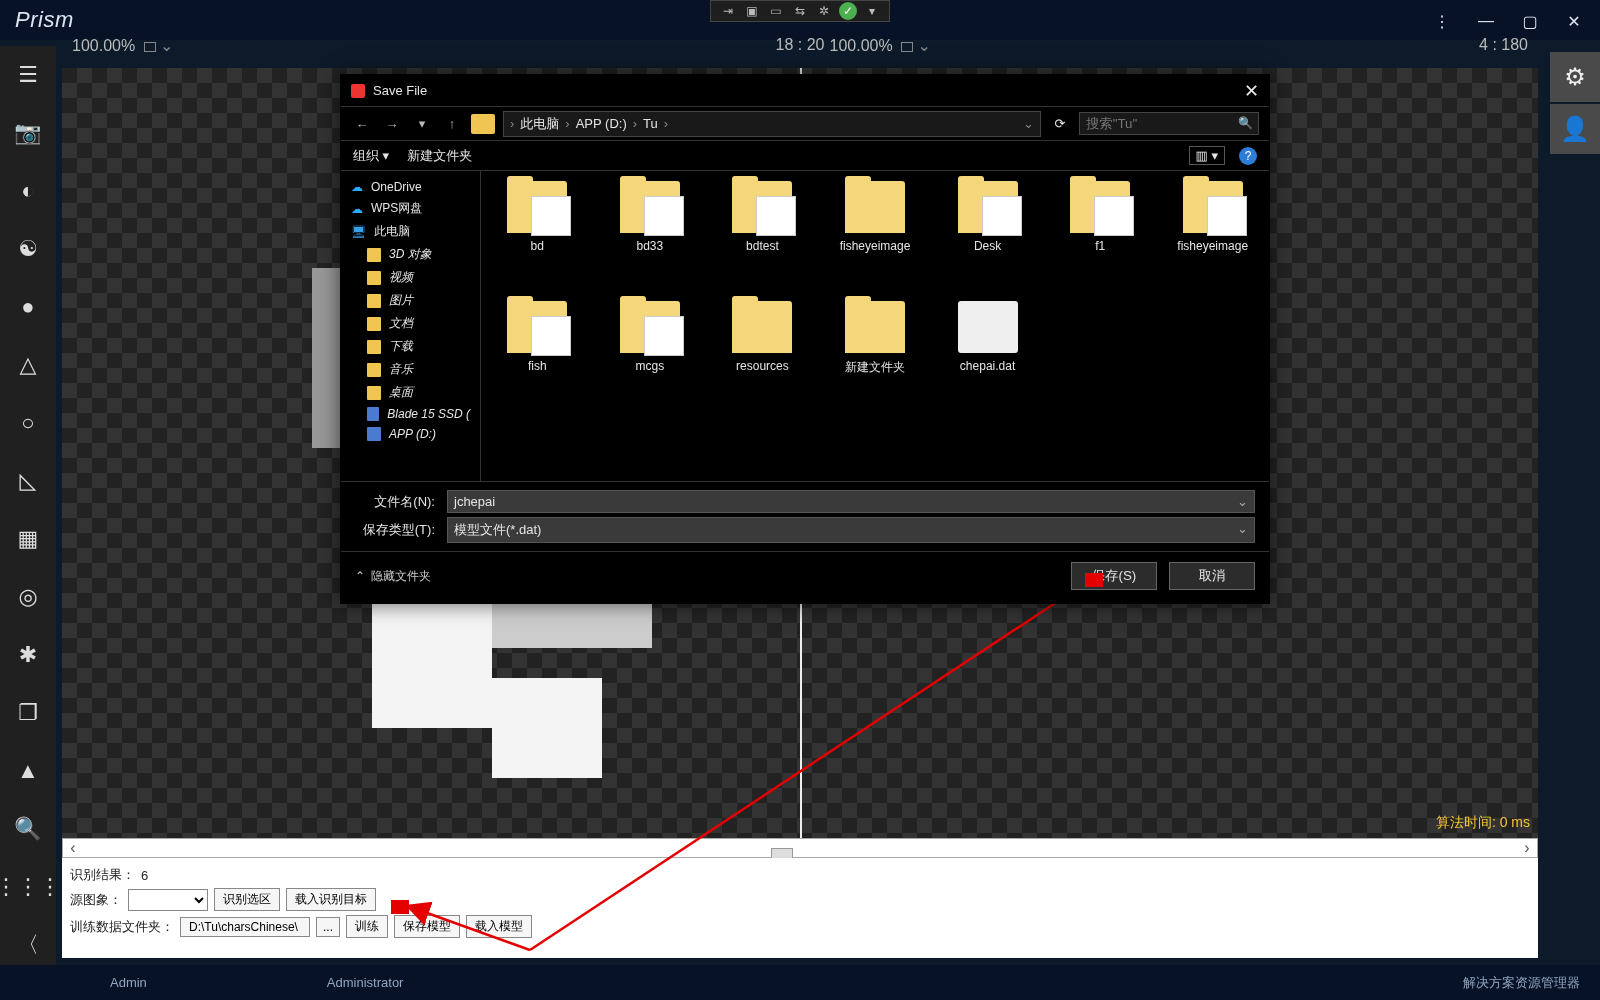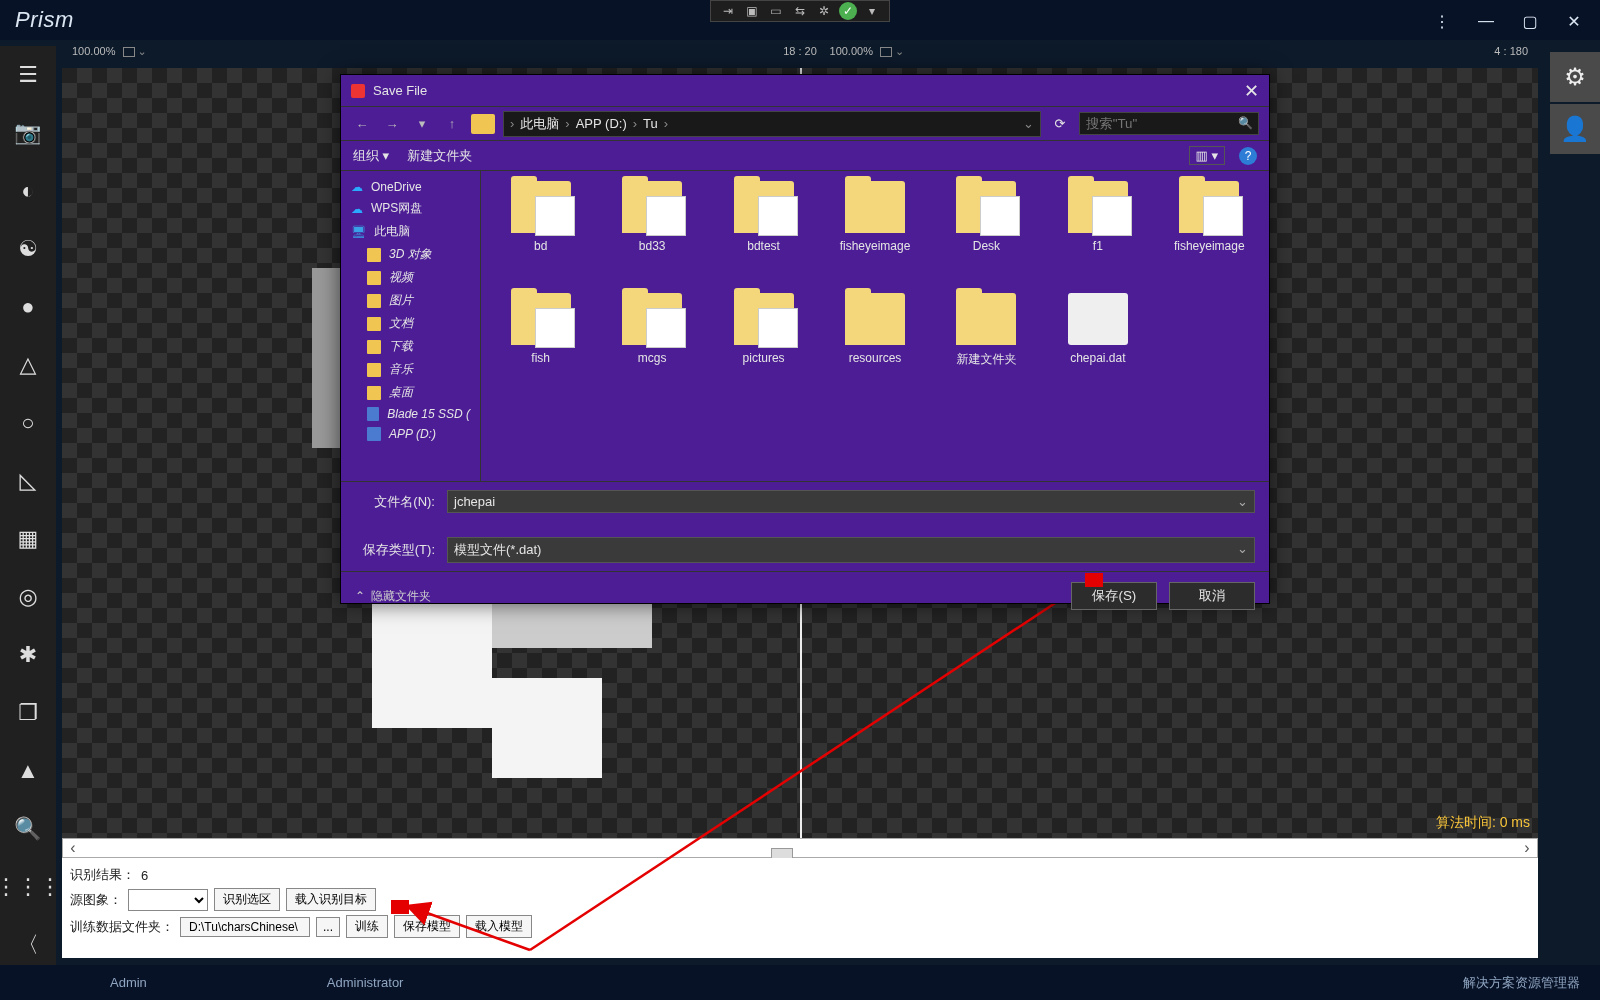--- a/index.html
+++ b/index.html
@@ -14,21 +14,21 @@
 .titlebar { position:absolute; top:0; left:0; right:0; height:40px; background:#081227; display:flex; align-items:center; padding-left:15px; color:#dbe6f2; }
 .titlebar .title { font-style: italic; font-size:22px; letter-spacing:0.5px; }
 .titlebar .win-ctrl { position:absolute; right:6px; top:6px; display:flex; gap:4px; }
 .titlebar .win-ctrl div { width:40px; height:30px; display:flex;align-items:center;justify-content:center; color:#dbe6f2; }
 
 
 .right-tiles { position:absolute; right:0; top:52px; width:50px; }
 .right-tiles .tile { width:50px; height:50px; background:#4a4a4a; display:flex; align-items:center; justify-content:center; margin-bottom:2px; color:#eee; font-size:24px;}
 
 
-.subbar { position:absolute; top:45px; left:62px; right:62px; height:20px; font-size:11px; color:#bbb; }
+.subbar { position:absolute; top:36px; left:62px; right:62px; height:20px; font-size:16px; color:#bbb; }
 .subbar .left { position:absolute; left:10px; }
 .subbar .mid { position:absolute; left:50%; transform:translateX(-50%); }
 .subbar .rightpct { position:absolute; left:52%; }
 .subbar .right { position:absolute; right:10px; }
 .subbar .rect-ico { display:inline-block; width:12px; height:10px; border:1px solid #888; vertical-align:middle; margin-left:4px; }
 
 
 .left-toolbar { position:absolute; top:46px; left:0; width:56px; bottom:0; background:#202020; display:flex; flex-direction:column; align-items:center; padding-top:14px; gap:28px; color:#ddd; font-size:22px; }
 .left-toolbar .lt-ico { width:30px;height:30px; display:flex;align-items:center;justify-content:center; }
 
@@ -56,21 +56,21 @@
 .bottom-panel button, .bottom-panel input[type="text"], .bottom-panel select { font-size:12px; padding:2px 8px; border:1px solid #888; background:#f6f6f6; }
 .bottom-panel .txtfld { background:#fff; }
 .bottom-panel .ellipsis { padding:2px 6px; }
 
 
 .footer { position:absolute; bottom:0; left:0; right:0; height:35px; background:#081227; color:#8fa5c0; font-size:13px; display:flex; align-items:center; padding:0 20px; }
 .footer .sep { width:90px; }
 .footer .right { position:absolute; right:20px; color:#8fa5c0; }
 
 
-.save-dialog { position:absolute; left:340px; top:74px; width:930px; height:530px; background:#4c1d95; border:1px solid #000; box-shadow:0 0 20px rgba(0,0,0,.6); color:#e5e5e5; font-size:13px; z-index:100; }
+.save-dialog { position:absolute; left:340px; top:74px; width:930px; height:530px; background:#000000; border:1px solid #000; box-shadow:0 0 20px rgba(0,0,0,.6); color:#e5e5e5; font-size:13px; z-index:100; }
 .dlg-title { height:32px; display:flex; align-items:center; padding:0 10px; border-bottom:1px solid #333;}
 .dlg-title .red-dot { width:14px;height:14px;background:#e33; border-radius:2px; margin-right:8px; }
 .dlg-title .close { margin-left:auto; font-size:18px; }
 .dlg-nav { height:34px; display:flex; align-items:center; gap:8px; padding:0 10px; border-bottom:1px solid #333;}
 .dlg-nav .nav-btn { width:22px; text-align:center; color:#bbb;}
 .dlg-nav .folder-ico { width:24px; height:20px; background:#f0c552; border-radius:2px; }
 .dlg-nav .crumb { display:flex; gap:6px; align-items:center; flex:1; border:1px solid #444; padding:3px 6px; background:#191919;}
 .dlg-nav .crumb span.sep { color:#888;}
 .dlg-nav .refresh { width:22px; text-align:center;}
 .dlg-nav .search { position:relative; }
@@ -82,29 +82,29 @@
 
 .dlg-body { display:flex; height:310px; }
 .dlg-side { width:140px; border-right:1px solid #333; padding:6px 8px; overflow:hidden; font-size:12px;}
 .dlg-side .sitem { display:flex; align-items:center; gap:8px; padding:3px 2px; white-space:nowrap;}
 .dlg-side .indent1 { padding-left:18px;font-style:italic;}
 .dlg-side .cloud { color:#2aa9ff;}
 .dlg-side .miniico { width:14px;height:14px; display:inline-block; }
 .dlg-side .miniico.folder { background:#f0c552; border-radius:1px;}
 .dlg-side .miniico.drive { background:#4a7bd0; border-radius:1px;}
 
-.file-grid { flex:1; padding:10px 6px; display:grid; grid-template-columns:repeat(7, 1fr); grid-auto-rows:108px; gap:4px; overflow:hidden;}
+.file-grid { flex:1; padding:10px 6px; display:grid; grid-template-columns:repeat(7, 1fr); grid-auto-rows:108px; gap:12px; overflow:hidden;}
 .fitem { display:flex; flex-direction:column; align-items:center; justify-content:flex-start; text-align:center; font-size:12px; }
 .fitem .fthumb { width:60px; height:52px; background:#f4d77b; border-radius:3px 3px 0 0; position:relative; margin-bottom:6px; }
 .fitem .fthumb::before { content:""; position:absolute; left:0; top:-5px; width:26px; height:8px; background:#f4d77b; border-radius:3px 3px 0 0;}
 .fitem .fthumb .inner { position:absolute; right:-4px; bottom:-3px; width:40px; height:40px; background:#fff; border:1px solid #ccc; }
 .fitem.file .fthumb { background:#efefef; border-radius:3px; }
 .fitem.file .fthumb::before { display:none; }
 
-.dlg-fields { padding:8px 14px; display:flex; flex-direction:column; gap:24px; border-top:1px solid #333;}
+.dlg-fields { padding:8px 14px; display:flex; flex-direction:column; gap:4px; border-top:1px solid #333;}
 .dlg-fields .fld { display:flex; gap:12px; align-items:center;}
 .dlg-fields .fld label { width:80px; text-align:right; }
 .dlg-fields .fld .combo { flex:1; border:1px solid #555; background:#3a3a3a; padding:3px 6px; position:relative;}
 .dlg-fields .fld .combo .dd { position:absolute; right:6px; top:3px; color:#aaa;}
 
 .dlg-actions { display:flex; align-items:center; padding:10px 14px 12px; border-top:1px solid #333;}
 .dlg-actions .hide { color:#ccc; font-size:12px; display:flex; gap:6px; align-items:center;}
 .dlg-actions .btns { margin-left:auto; display:flex; gap:12px; }
 .dlg-actions button { width:86px; padding:4px 0; background:#2c2c2c; border:1px solid #666; color:#e5e5e5; }
 
@@ -359,26 +359,20 @@
           </div>
           <div>fish</div>
         </div>
         <div class="fitem">
           <div class="fthumb">
             <div class="inner"></div>
           </div>
           <div>mcgs</div>
         </div>
         <div class="fitem">
-          <div class="fthumb">
-            <div class="inner"></div>
-          </div>
-          <div>pictures</div>
-        </div>
-        <div class="fitem">
           <div class="fthumb"></div>
           <div>resources</div>
         </div>
         <div class="fitem">
           <div class="fthumb"></div>
           <div>新建文件夹</div>
         </div>
         <div class="fitem file">
           <div class="fthumb"></div>
           <div>chepai.dat</div>

